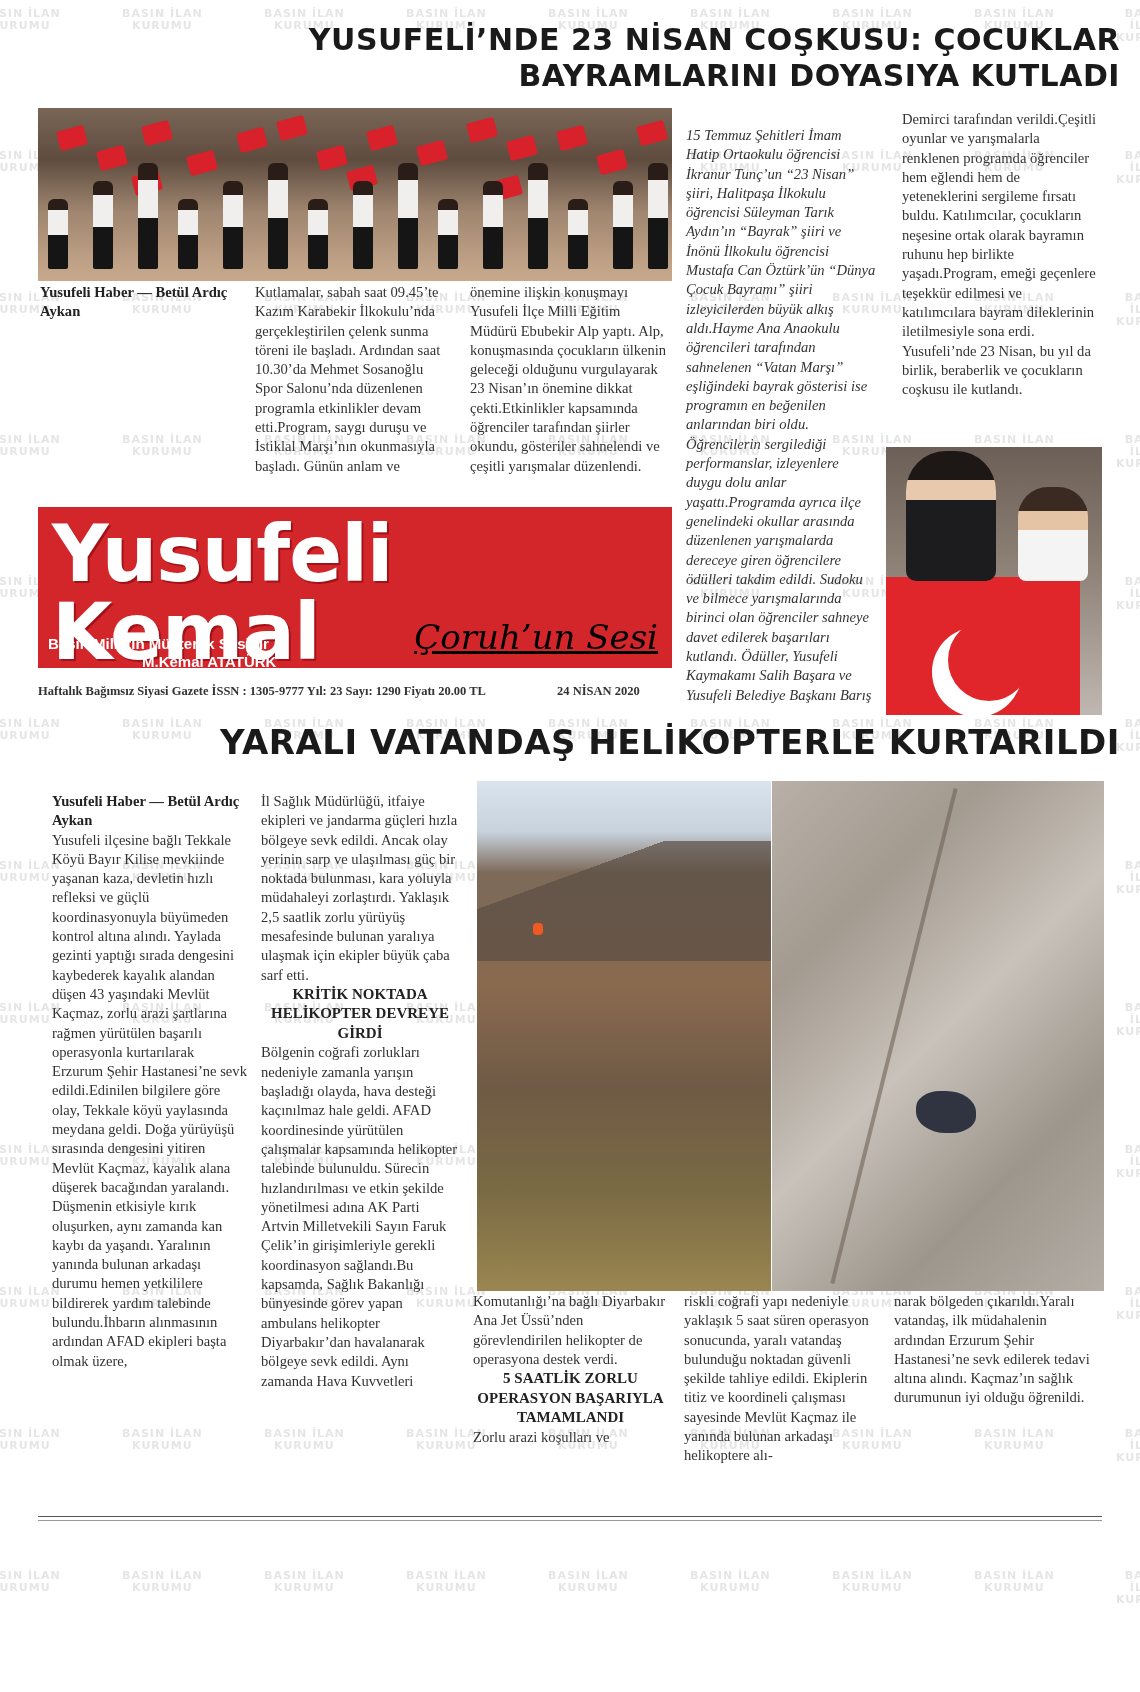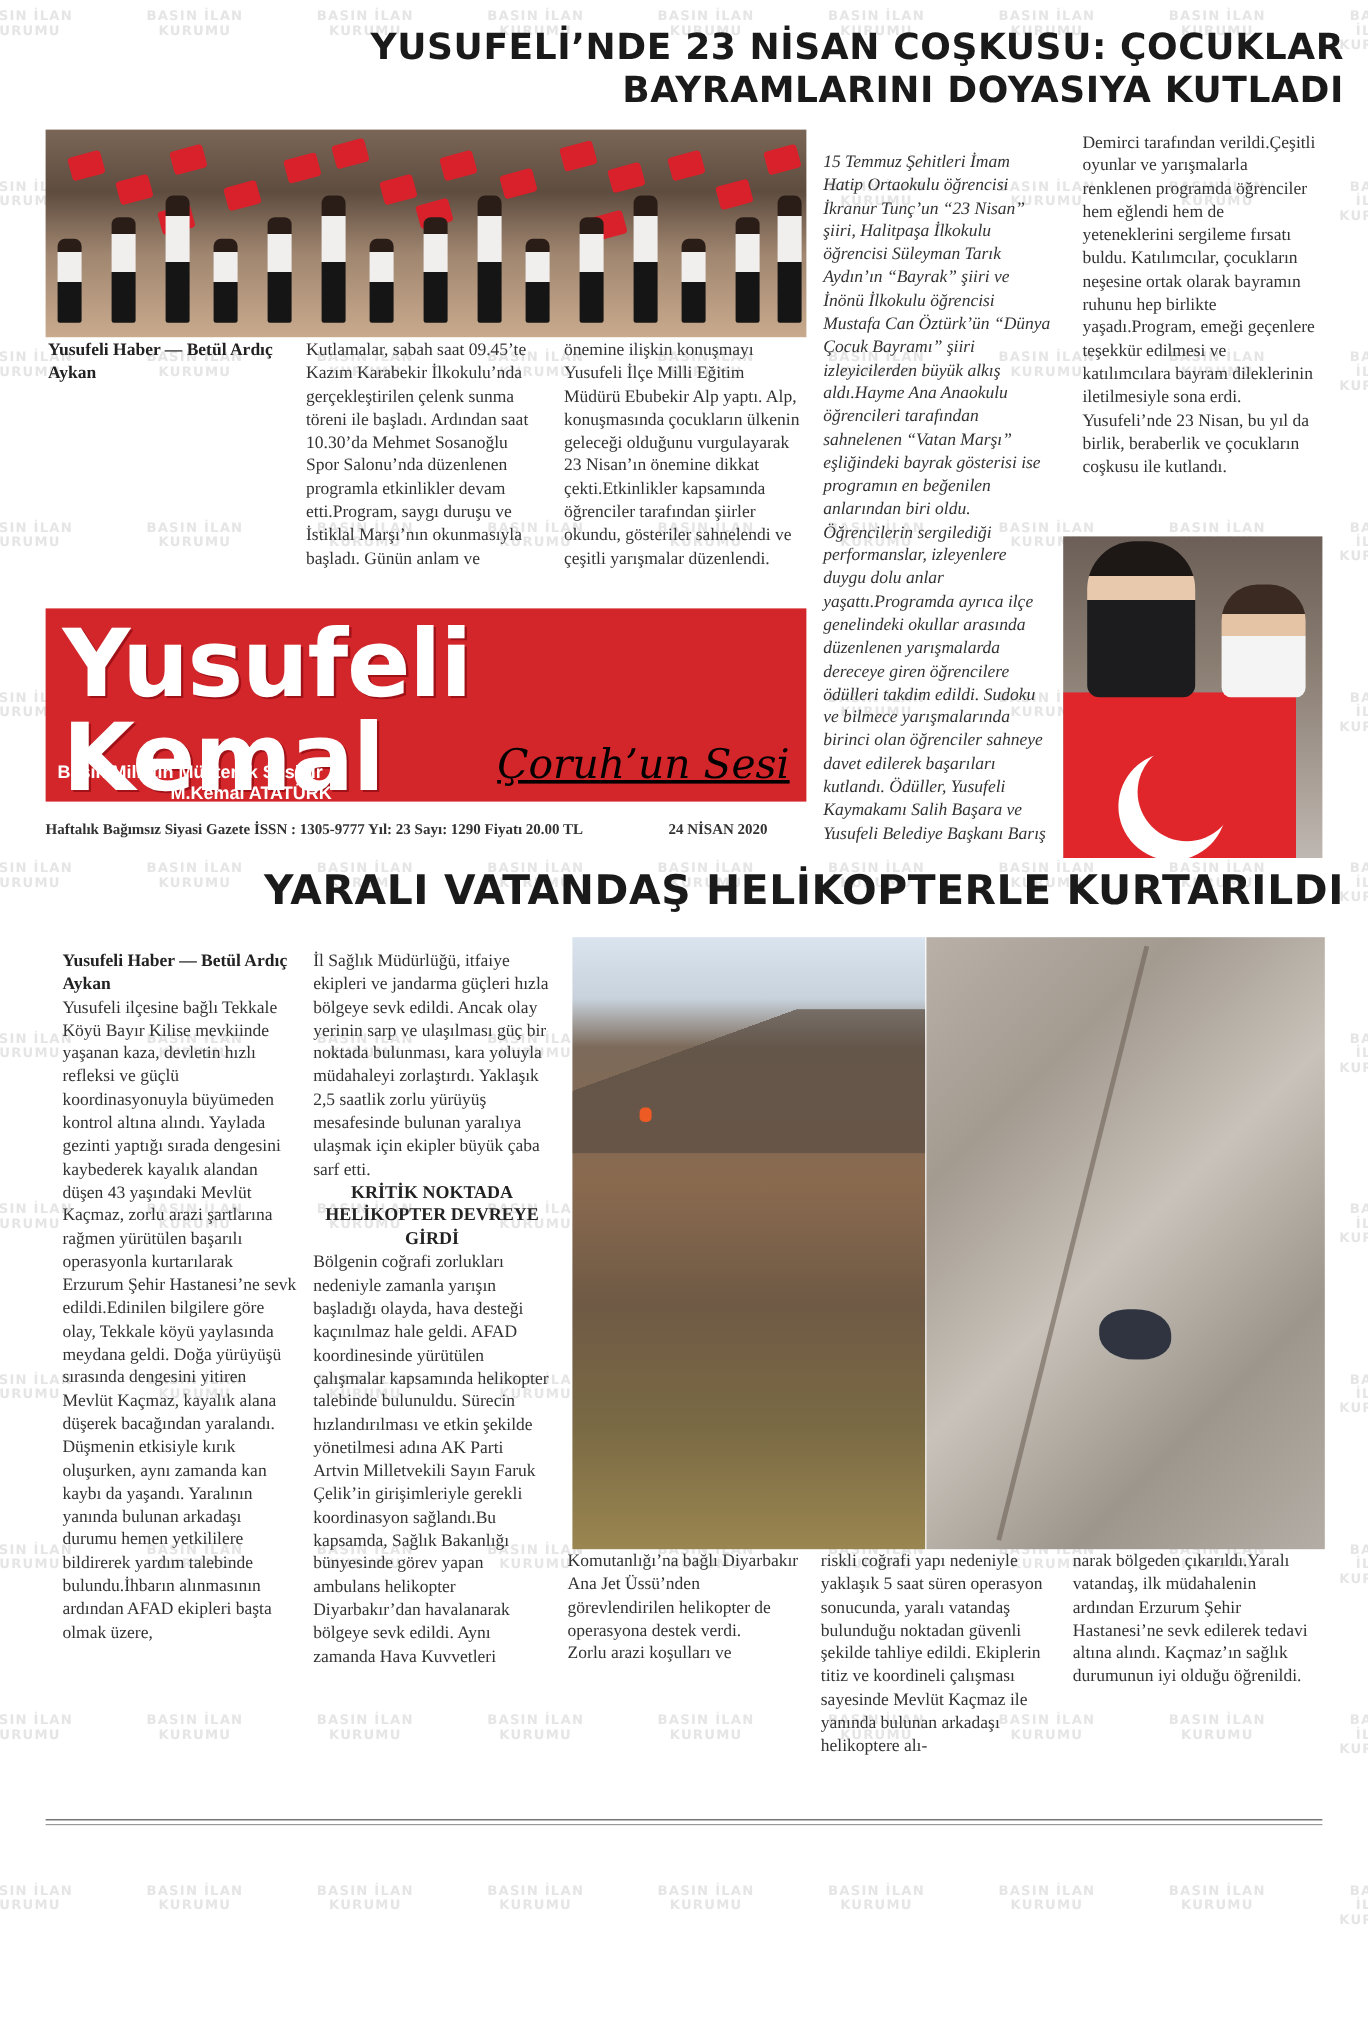--- a/index.html
+++ b/index.html
@@ -588,20 +588,21 @@
   <div class="peak"></div>
   <div class="heli"></div>
 </div>
 <div class="abs photo photo4">
   <div class="branch"></div>
   <div class="person"></div>
 </div>
 
 <div class="abs col" style="left:473px; top:1292px; width:195px;">
   <p>Komutanlığı’na bağlı Diyarbakır Ana Jet Üssü’nden görevlendirilen helikopter de operasyona destek verdi.</p>
+  <p class="subhead">5 SAATLİK ZORLU OPERASYON BAŞARIYLA TAMAMLANDI</p>
   <p>Zorlu arazi koşulları ve</p>
 </div>
 <div class="abs col" style="left:684px; top:1292px; width:200px;">
   <p>riskli coğrafi yapı nedeniyle yaklaşık 5 saat süren operasyon sonucunda, yaralı vatandaş bulunduğu noktadan güvenli şekilde tahliye edildi. Ekiplerin titiz ve koordineli çalışması sayesinde Mevlüt Kaçmaz ile yanında bulunan arkadaşı helikoptere alı-</p>
 </div>
 <div class="abs col" style="left:894px; top:1292px; width:200px;">
   <p>narak bölgeden çıkarıldı.Yaralı vatandaş, ilk müdahalenin ardından Erzurum Şehir Hastanesi’ne sevk edilerek tedavi altına alındı. Kaçmaz’ın sağlık durumunun iyi olduğu öğrenildi.</p>
 </div>
 
 <div class="abs rule" style="top:1516px;"></div>

